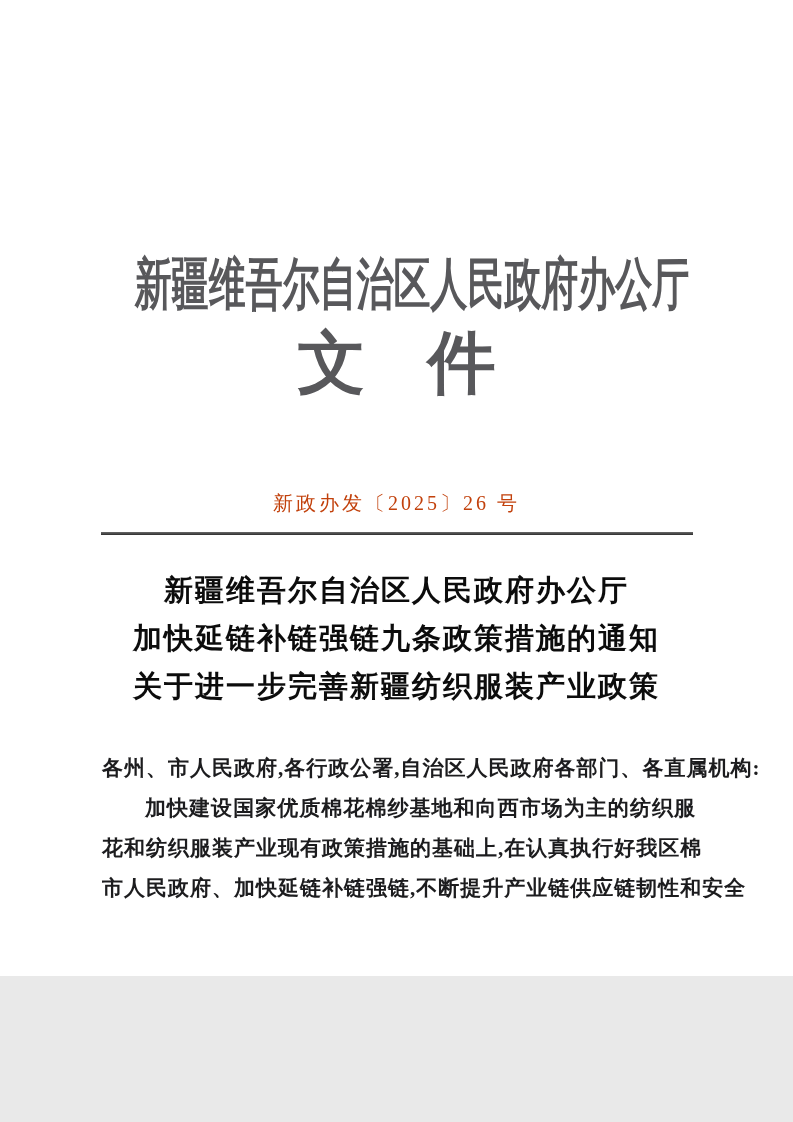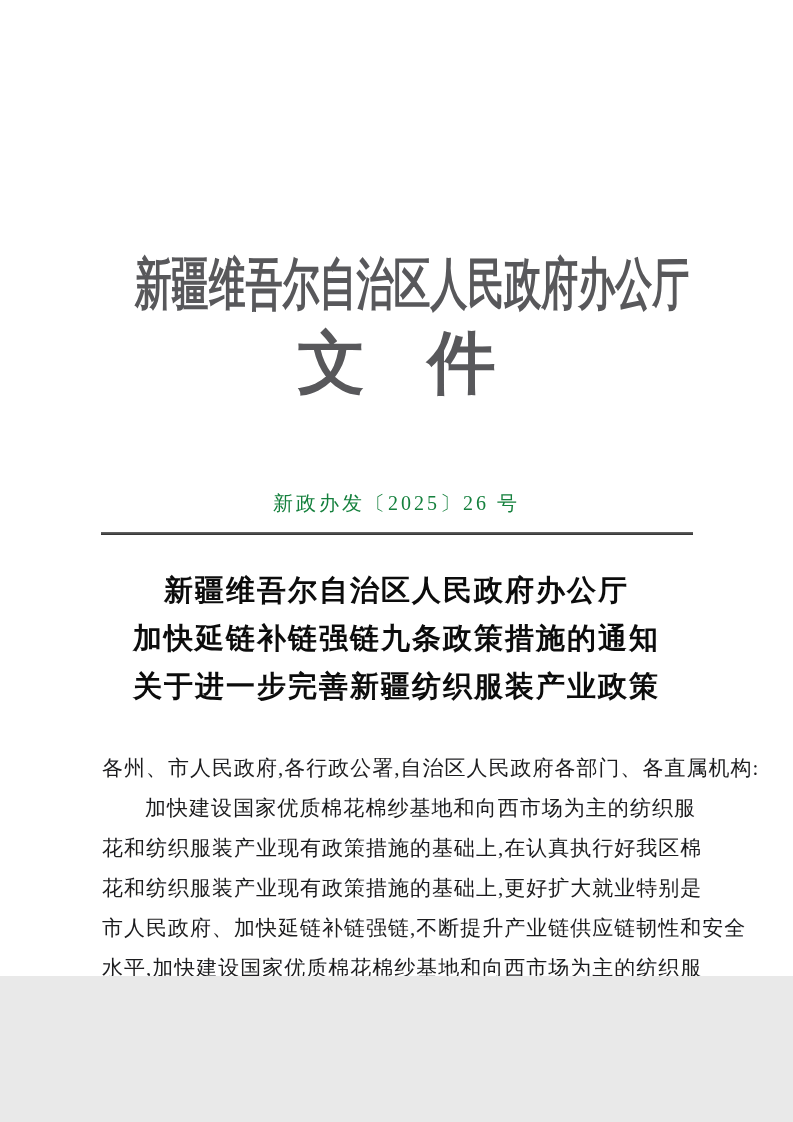--- a/index.html
+++ b/index.html
@@ -47,21 +47,21 @@
     line-height: 1.15;
   }
   
   .doc-number {
     position: absolute;
     top: 490px;
     left: 0;
     width: 100%;
     text-align: center;
     font-size: 20px;
-    color: #15803d;
+    color: #c2410c;
     letter-spacing: 3px;
     white-space: nowrap;
   }
   
   .rule {
     position: absolute;
     top: 532px;
     left: 101px;
     width: 592px;
     height: 3px;
@@ -84,20 +84,21 @@
     letter-spacing: 2px;
   }
   
   .body-text {
     position: absolute;
     top: 748px;
     left: 102px;
     width: 594px;
     font-size: 21px;
     color: #1c1c1e;
+    font-weight: bold;
   }
   .body-line {
     margin: 0;
     line-height: 40px;
     letter-spacing: 1px;
     text-align: justify;
     text-align-last: justify;
     white-space: nowrap;
   }
   .body-line.indent {
@@ -133,20 +134,18 @@
   <h1 class="title">
     <div>新疆维吾尔自治区人民政府办公厅</div>
     <div>加快延链补链强链九条政策措施的通知</div>
     <div>关于进一步完善新疆纺织服装产业政策</div>
   </h1>
 
   <div class="body-text">
     <p class="body-line">各州、市人民政府,各行政公署,自治区人民政府各部门、各直属机构:</p>
     <p class="body-line indent">加快建设国家优质棉花棉纱基地和向西市场为主的纺织服</p>
     <p class="body-line">花和纺织服装产业现有政策措施的基础上,在认真执行好我区棉</p>
-    <p class="body-line">花和纺织服装产业现有政策措施的基础上,更好扩大就业特别是</p>
     <p class="body-line">市人民政府、加快延链补链强链,不断提升产业链供应链韧性和安全</p>
-    <p class="body-line">水平,加快建设国家优质棉花棉纱基地和向西市场为主的纺织服</p>
   </div>
 
   <div class="page-num">— 1 —</div>
 
 </div>
 
 </body></html>

